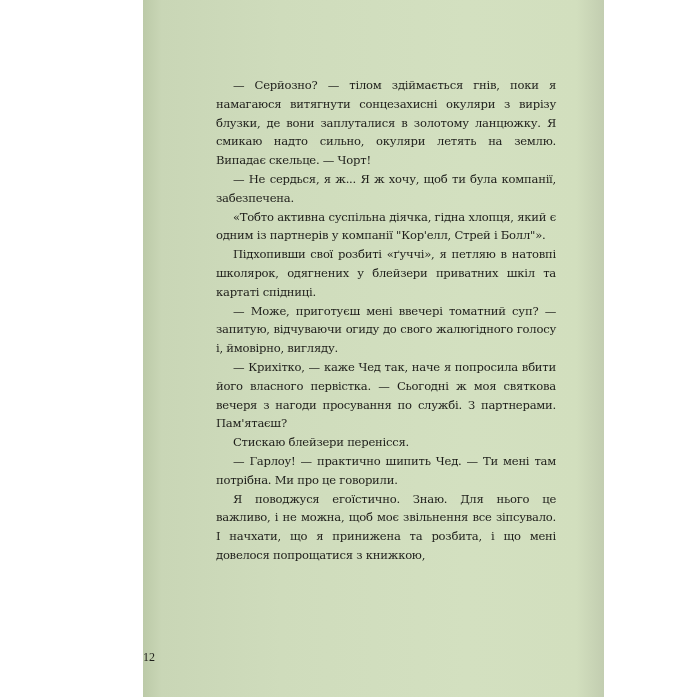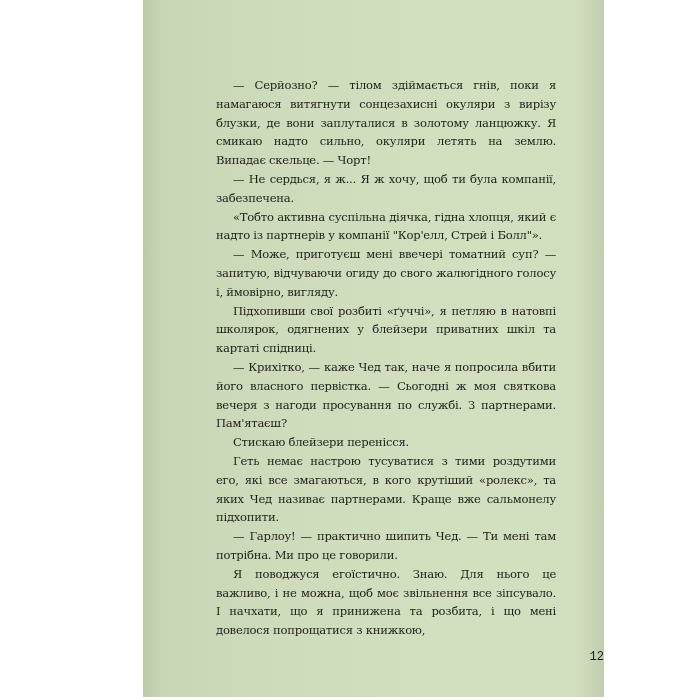--- a/index.html
+++ b/index.html
@@ -14,34 +14,33 @@
   }
   .text {
     position: absolute; left: 73px; top: 76px; width: 340px;
     font-family: "DejaVu Serif", serif;
     font-size: 11.6px; line-height: 18.8px; color: #1e1e1a;
     text-align: justify; letter-spacing: -0.25px;
   }
   .text p { margin: 0; text-indent: 17px; hyphens: manual; }
   .pagenum {
     position: absolute; left: 0; width: 100%; top: 650px;
-    text-align: right; font-family: Liberation Mono, monospace;
+    text-align: left; font-family: Liberation Serif, serif;
     font-size: 12px; color: #1e1e1a;
   }
 </style>
 </head>
 <body>
 
 <div class="page">
   <div class="text">
     <p>— Серйозно? — тілом здіймається гнів, поки я намагаюся витягнути сонцезахисні окуляри з вирізу блузки, де вони заплуталися в золотому ланцюжку. Я смикаю надто сильно, окуляри летять на землю. Випадає скельце. — Чорт!</p>
     <p>— Не сердься, я ж... Я ж хочу, щоб ти була компанії, забезпечена.</p>
-    <p>«Тобто активна суспільна діячка, гідна хлопця, який є надто із партнерів у компанії "Кор'елл, Стрей і Болл"».</p>
+    <p>«Тобто активна суспільна діячка, гідна хлопця, який є одним із партнерів у компанії "Кор'елл, Стрей і Болл"».</p>
+    <p>Підхопивши свої розбиті «ґуччі», я петляю в натовпі школярок, одягнених у блейзери приватних шкіл та картаті спідниці.</p>
     <p>— Може, приготуєш мені ввечері томатний суп? — запитую, відчуваючи огиду до свого жалюгідного голосу і, ймовірно, вигляду.</p>
-    <p>Підхопивши свої розбиті «ґуччі», я петляю в натовпі школярок, одягнених у блейзери приватних шкіл та картаті спідниці.</p>
     <p>— Крихітко, — каже Чед так, наче я попросила вбити його власного первістка. — Сьогодні ж моя святкова вечеря з нагоди просування по службі. З партнерами. Пам'ятаєш?</p>
     <p>Стискаю блейзери перенісся.</p>
-    <p>Геть немає настрою тусуватися з тими роздутими его, які все змагаються, в кого крутіший «ролекс», та яких Чед називає партнерами. Краще вже сальмонелу підхопити.</p>
     <p>— Гарлоу! — практично шипить Чед. — Ти мені там потрібна. Ми про це говорили.</p>
     <p>Я поводжуся егоїстично. Знаю. Для нього це важливо, і не можна, щоб моє звільнення все зіпсувало. І начхати, що я принижена та розбита, і що мені довелося попрощатися з книжкою,</p>
   </div>
   <div class="pagenum">12</div>
 </div>
 
 </body></html>

